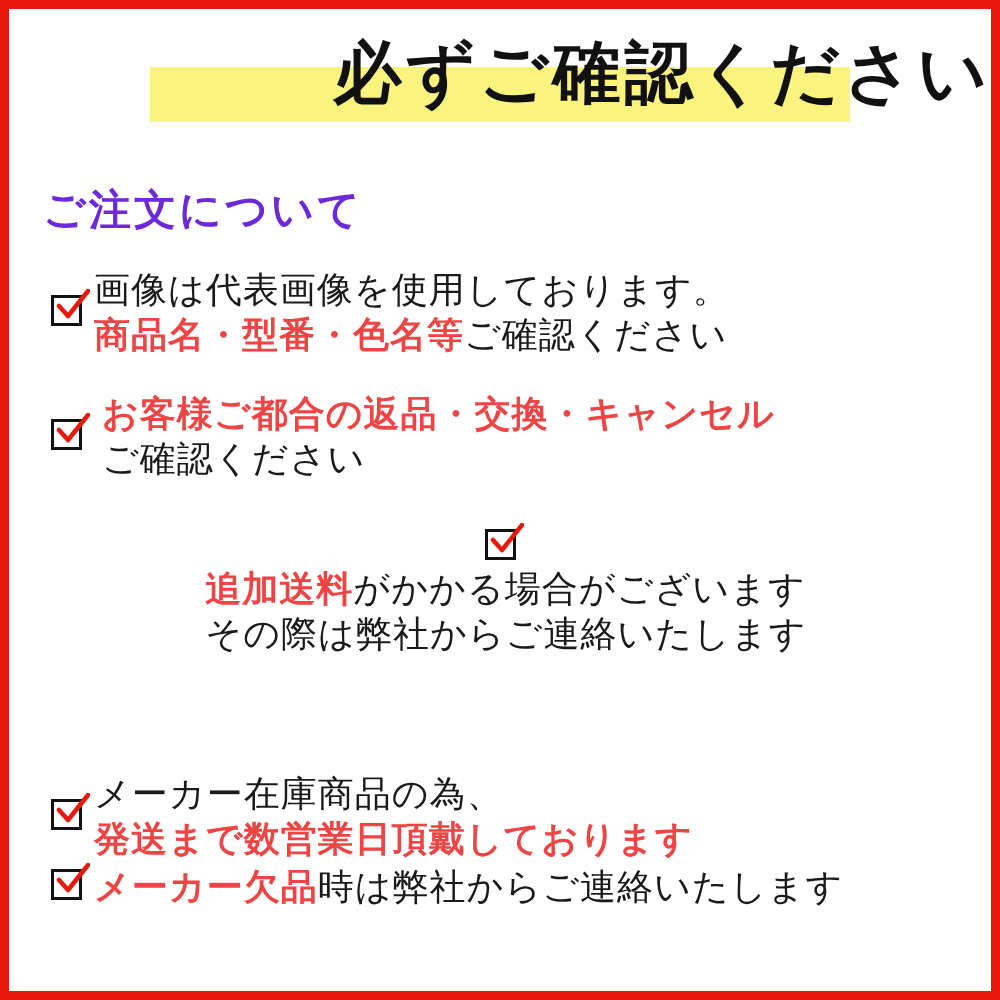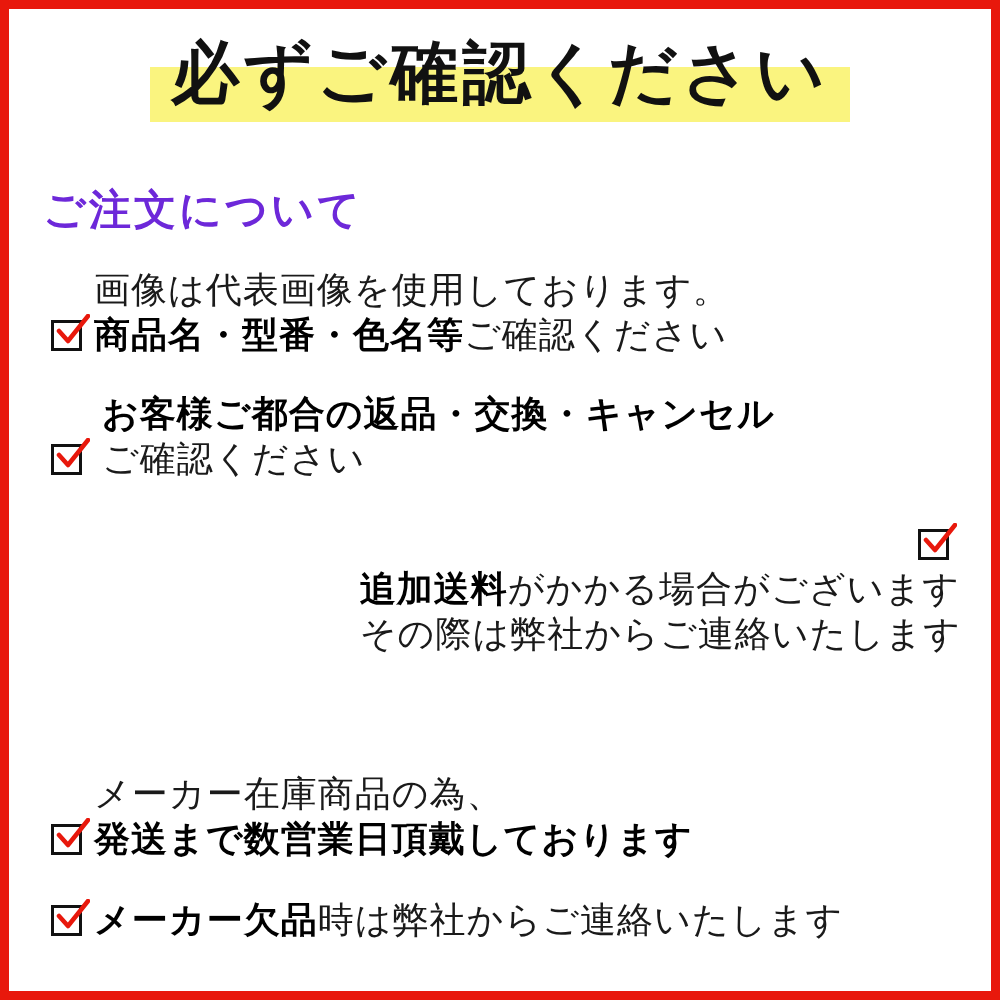--- a/index.html
+++ b/index.html
@@ -35,21 +35,21 @@
     right: 9px;
     bottom: 9px;
   }
 
   
   .title-wrap {
     position: absolute;
     left: 0;
     top: 30px;
     width: 982px;
-    text-align: center;
+    text-align: right;
   }
   .title-highlight {
     position: absolute;
     left: 141px;
     top: 28px;
     width: 700px;
     height: 55px;
     background: #faf47f;
   }
   .title-text {
@@ -76,21 +76,21 @@
   }
   #heading-order   { left: 34px; top: 180px; }
   #heading-stock   { left: 34px; top: 685px; }
 
   
   .row {
     position: absolute;
     left: 42px;
     width: 910px;
     display: flex;
-    align-items: flex-end;
+    align-items: center;
   }
   .checkbox {
     flex: 0 0 auto;
     width: 37px;
     height: 37px;
     position: relative;
     margin-top: 2px;
     margin-right: 6px;
   }
   .checkbox .box {
@@ -117,28 +117,28 @@
     line-height: 1.25;
     letter-spacing: 1px;
     color: #1a1a1a;
     white-space: nowrap;
   }
   .line.small {
     font-size: 25px;
     letter-spacing: 0px;
     line-height: 1.3;
   }
-  .red { color: #000000; font-weight: bold; margin-top: 18px; }
+  .red { color: #ef4444; font-weight: bold; margin-top: 18px; }
   .blk { color: #1a1a1a; }
 
   #row-1 { top: 258px; }
   #row-2 { top: 382px; gap: 8px; }
   #row-3 { top: 518px; flex-direction: column; }
   #row-4 { top: 762px; }
-  #row-5 { top: 888px; }
+  #row-5 { top: 855px; }
 </style>
 </head>
 <body>
 
 <div class="page">
 
   <div class="frame-top"></div>
   <div class="frame-bottom"></div>
   <div class="frame-left"></div>
   <div class="frame-right"></div>

